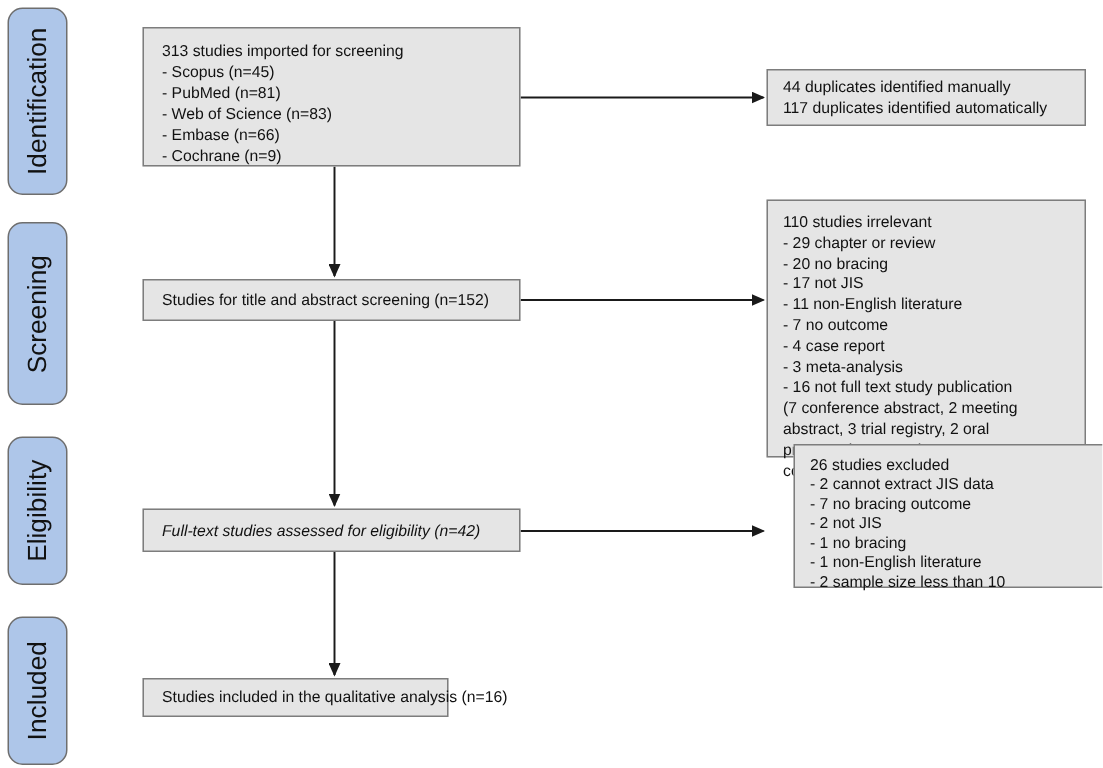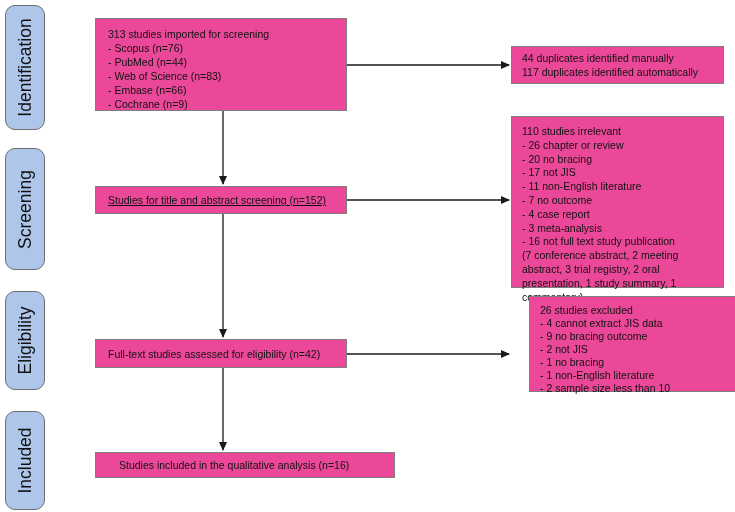--- a/index.html
+++ b/index.html
@@ -32,37 +32,37 @@
     color: #111111;
   }
   .stage.s1 { top: 5px;   height: 125px; }
   .stage.s2 { top: 148px; height: 122px; }
   .stage.s3 { top: 291px; height: 99px; }
   .stage.s4 { top: 411px; height: 99px; }
 
   
   .box {
     position: absolute;
-    background: #ec4899;
+    background: #e5e5e5;
     border: 1px solid #7d7d7d;
     box-sizing: border-box;
     font-size: 10.5px;
     line-height: 14px;
     color: #111111;
   }
   .box .line { white-space: nowrap; }
   .box .wrap { white-space: normal; }
 
   .m1 { left: 95px; top: 18px;  width: 252px; height: 93px; padding: 8px 8px 0 12px; }
-  .m2 { left: 95px; top: 186px; width: 252px; height: 28px; display: flex; align-items: center; padding-left: 12px; text-decoration: underline; }
-  .m3 { left: 95px; top: 339px; width: 252px; height: 29px; display: flex; align-items: center; padding-left: 12px; }
-  .m4 { left: 95px; top: 452px; width: 300px; height: 26px; display: flex; align-items: center; padding-left: 23px; }
+  .m2 { left: 95px; top: 186px; width: 252px; height: 28px; display: flex; align-items: center; padding-left: 12px; }
+  .m3 { left: 95px; top: 339px; width: 252px; height: 29px; display: flex; align-items: center; padding-left: 12px; font-style: italic; }
+  .m4 { left: 95px; top: 452px; width: 204px; height: 26px; display: flex; align-items: center; padding-left: 12px; }
 
   .r1 { left: 511px; top: 46px;  width: 213px; height: 38px; display: flex; flex-direction: column; justify-content: center; padding-left: 10px; }
-  .r2 { left: 511px; top: 116px; width: 213px; height: 172px; padding: 8px 6px 0 10px; line-height: 13.8px; }
+  .r2 { left: 511px; top: 133px; width: 213px; height: 172px; padding: 8px 6px 0 10px; line-height: 13.8px; }
   .r3 { left: 529px; top: 296px; width: 213px; height: 96px; padding: 7px 5px 4px 10px; line-height: 13px; }
 
   
   #arrows {
     position: absolute;
     left: 0; top: 0;
     width: 735px; height: 512px;
     pointer-events: none;
   }
   #arrows line { stroke: #1a1a1a; stroke-width: 1.3; }
@@ -94,22 +94,22 @@
   </div>
   <div class="stage s3">
     <span>Eligibility</span>
   </div>
   <div class="stage s4">
     <span>Included</span>
   </div>
 
   <div class="box m1">
     <div class="line">313 studies imported for screening</div>
-    <div class="line">- Scopus (n=76)</div>
-    <div class="line">- PubMed (n=44)</div>
+    <div class="line">- Scopus (n=45)</div>
+    <div class="line">- PubMed (n=81)</div>
     <div class="line">- Web of Science (n=83)</div>
     <div class="line">- Embase (n=66)</div>
     <div class="line">- Cochrane (n=9)</div>
   </div>
 
   <div class="box m2">
     <div class="line">Studies for title and abstract screening (n=152)</div>
   </div>
 
   <div class="box m3">
@@ -120,34 +120,34 @@
     <div class="line">Studies included in the qualitative analysis (n=16)</div>
   </div>
 
   <div class="box r1">
     <div class="line">44 duplicates identified manually</div>
     <div class="line">117 duplicates identified automatically</div>
   </div>
 
   <div class="box r2">
     <div class="line">110 studies irrelevant</div>
-    <div class="line">- 26 chapter or review</div>
+    <div class="line">- 29 chapter or review</div>
     <div class="line">- 20 no bracing</div>
     <div class="line">- 17 not JIS</div>
     <div class="line">- 11 non-English literature</div>
     <div class="line">- 7 no outcome</div>
     <div class="line">- 4 case report</div>
     <div class="line">- 3 meta-analysis</div>
     <div class="line">- 16 not full text study publication</div>
     <div class="wrap">(7 conference abstract, 2 meeting abstract, 3 trial registry, 2 oral presentation, 1 study summary, 1 commentary)</div>
   </div>
 
   <div class="box r3">
     <div class="line">26 studies excluded</div>
-    <div class="line">- 4 cannot extract JIS data</div>
-    <div class="line">- 9 no bracing outcome</div>
+    <div class="line">- 2 cannot extract JIS data</div>
+    <div class="line">- 7 no bracing outcome</div>
     <div class="line">- 2 not JIS</div>
     <div class="line">- 1 no bracing</div>
     <div class="line">- 1 non-English literature</div>
     <div class="line">- 2 sample size less than 10</div>
   </div>
 
 </div>
 
 </body></html>

